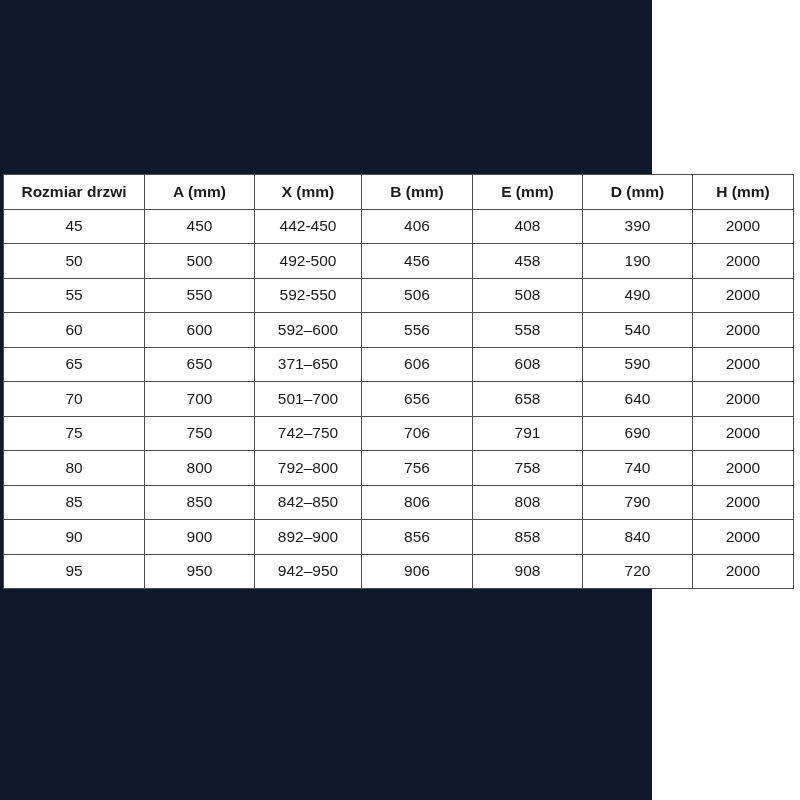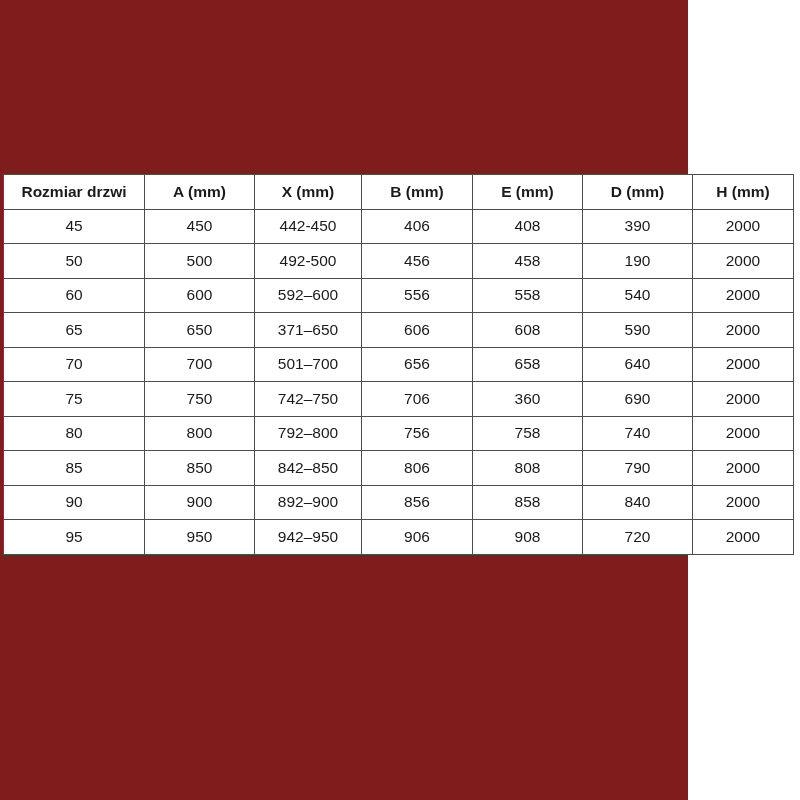--- a/index.html
+++ b/index.html
@@ -8,22 +8,21 @@
     background: #ffffff;
     width: 800px;
     height: 800px;
     overflow: hidden;
     font-family: "Liberation Sans", sans-serif;
   }
   .page {
     position: relative;
     width: 652px;
     height: 800px;
-    background: #7f1d1d;
-    padding-left: 36px;
+    background: #0f172a;
   }
   table.size-table {
     position: absolute;
     left: 3px;
     top: 174px;
     width: 790px;
     border-collapse: collapse;
     table-layout: fixed;
     font-family: "Liberation Sans", sans-serif;
   }
@@ -92,20 +91,29 @@
         <tr>
           <td>50</td>
           <td>500</td>
           <td>492-500</td>
           <td>456</td>
           <td>458</td>
           <td>190</td>
           <td>2000</td>
         </tr>
         <tr>
+          <td>55</td>
+          <td>550</td>
+          <td>592-550</td>
+          <td>506</td>
+          <td>508</td>
+          <td>490</td>
+          <td>2000</td>
+        </tr>
+        <tr>
           <td>60</td>
           <td>600</td>
           <td>592–600</td>
           <td>556</td>
           <td>558</td>
           <td>540</td>
           <td>2000</td>
         </tr>
         <tr>
           <td>65</td>
@@ -123,21 +131,21 @@
           <td>656</td>
           <td>658</td>
           <td>640</td>
           <td>2000</td>
         </tr>
         <tr>
           <td>75</td>
           <td>750</td>
           <td>742–750</td>
           <td>706</td>
-          <td>360</td>
+          <td>791</td>
           <td>690</td>
           <td>2000</td>
         </tr>
         <tr>
           <td>80</td>
           <td>800</td>
           <td>792–800</td>
           <td>756</td>
           <td>758</td>
           <td>740</td>

